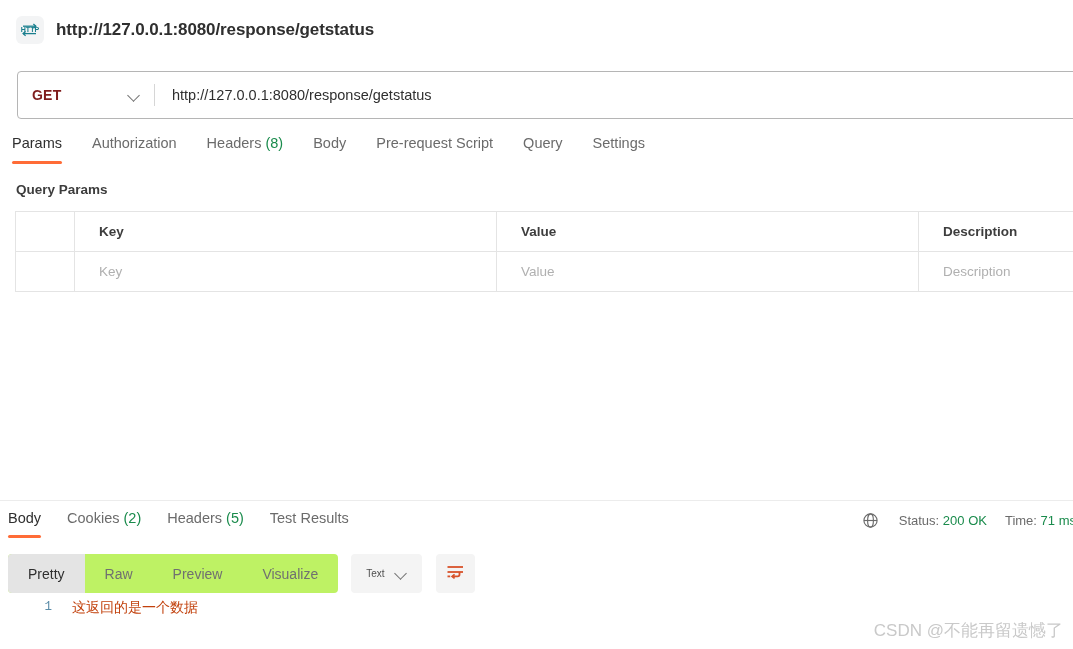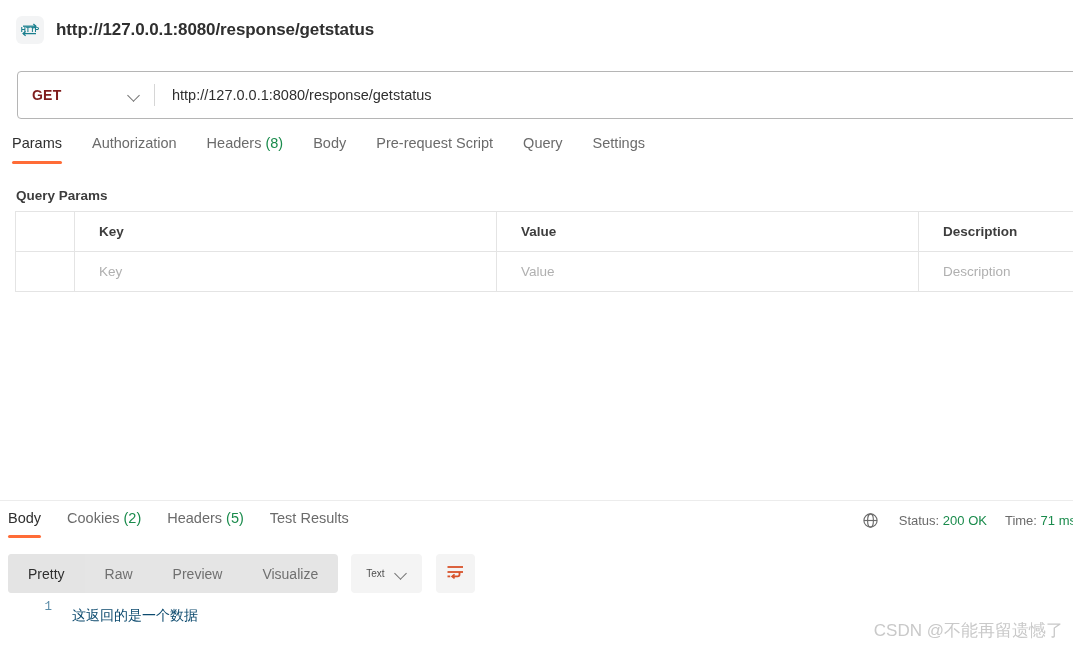--- a/index.html
+++ b/index.html
@@ -64,21 +64,21 @@
   .tab.active { color: #2f2f2f; }
   .tab.active::after{
     content:""; position:absolute; left:0; right:0; bottom:0; height:3px;
     background:#ff6c37; border-radius:2px;
   }
   .cnt { color: #1a8b4c; }
 
   
   .qp-label {
     position: absolute; left: 16px; top: 182px;
-    font-size: 13.5px; font-weight: bold; color: #3d3d3d; margin-top: 6px;
+    font-size: 13.5px; font-weight: bold; color: #3d3d3d;
   }
   .qp-table {
     position: absolute; left: 15px; top: 211px; width: 1090px;
     border-collapse: collapse; table-layout: fixed;
   }
   .qp-table td {
     border: 1px solid #e4e4e4; height: 40px; padding: 0 24px;
     font-size: 13.5px; vertical-align: middle; overflow: hidden;
   }
   .qp-table td.chk { width: 59px; padding: 0; }
@@ -104,21 +104,21 @@
     display: flex; align-items: center; gap: 0;
     font-size: 13px; color: #6b6b6b; white-space: nowrap;
   }
   .globe { width: 17px; height: 17px; margin-right: 20px; flex:none; }
   .sgap { display:inline-block; width:18px; }
   .sval { color: #1a8b4c; }
 
   
   .view-toolbar { position: absolute; left: 8px; top: 554px; display: flex; align-items: center; }
   .seg {
-    display: flex; align-items: center; background: #e5e5e5; border-radius: 4px;
+    display: flex; align-items: center; background: #bef264; border-radius: 4px;
     height: 39px; overflow: hidden;
   }
   .seg-item {
     padding: 0 20px; height: 39px; display: flex; align-items: center;
     font-size: 14px; color: #707070; cursor: pointer;
   }
   .seg-item.active { background: #e4e4e4; color: #2f2f2f; }
   .dropdown {
     margin-left: 13px; background: #f4f4f4; border-radius: 4px; height: 39px;
     display: flex; align-items: center; gap: 11px; padding: 0 15px; cursor: pointer;
@@ -130,22 +130,22 @@
   }
 
   
   .body-area { position: absolute; left: 0; top: 597px; right: 0; bottom: 0; background:#fff; }
   .gutter {
     position: absolute; left: 30px; top: 3px; width: 22px; text-align: right;
     font-size: 12.5px; color: #5b8ca8;
     font-family: "Liberation Mono", "DejaVu Sans Mono", monospace;
   }
   .code-line {
-    position: absolute; left: 72px; top: 10px;
-    font-size: 14px; color: #0c4a6e; white-space: pre;
+    position: absolute; left: 72px; top: 2px;
+    font-size: 14px; color: #c2410c; white-space: pre;
   }
 
   
   .watermark {
     position: absolute; right: 10px; bottom: 7px;
     font-size: 17px; color: #c9c9c9; white-space: nowrap; margin-top: 24px;
   }
 </style>
 </head>
 <body>

